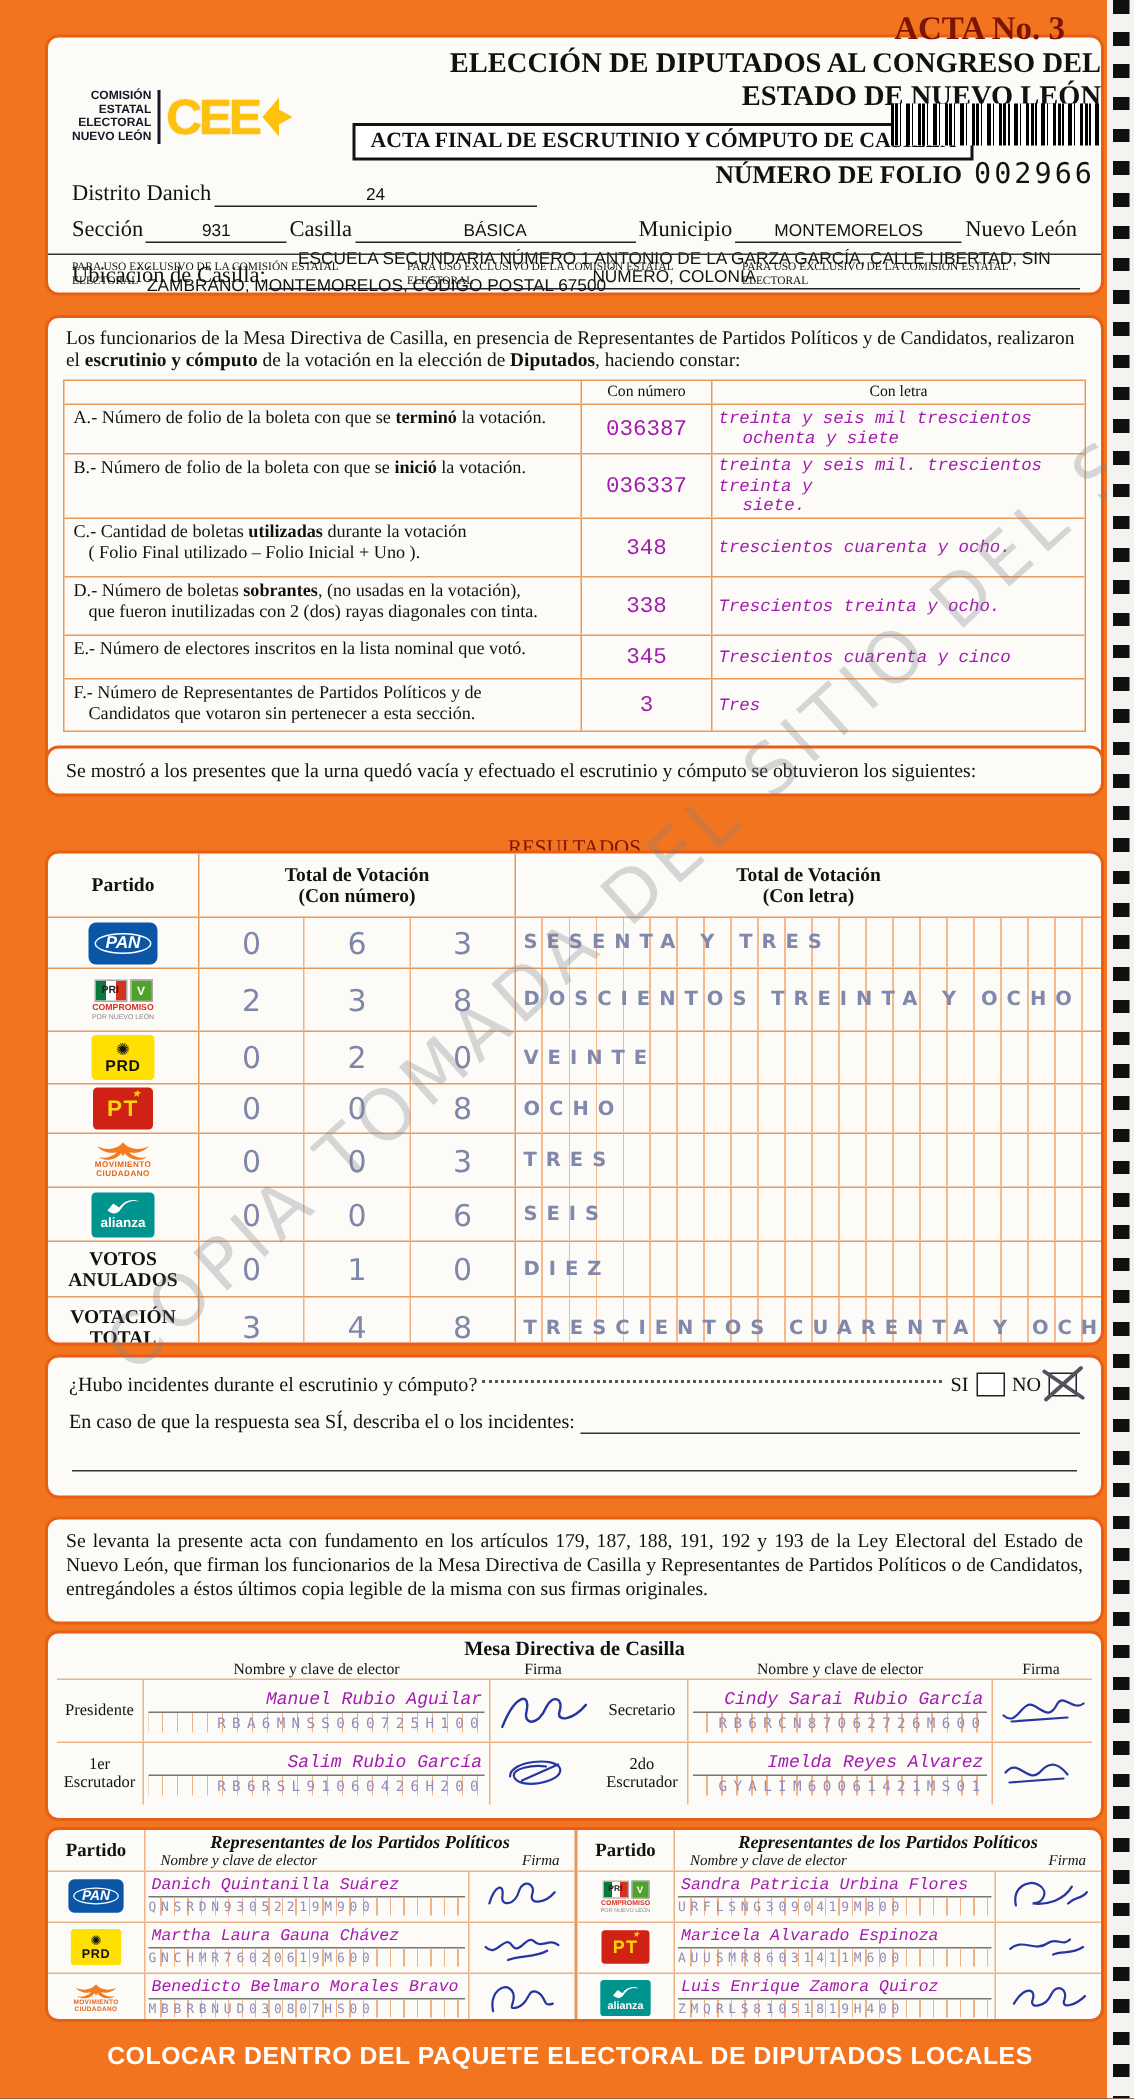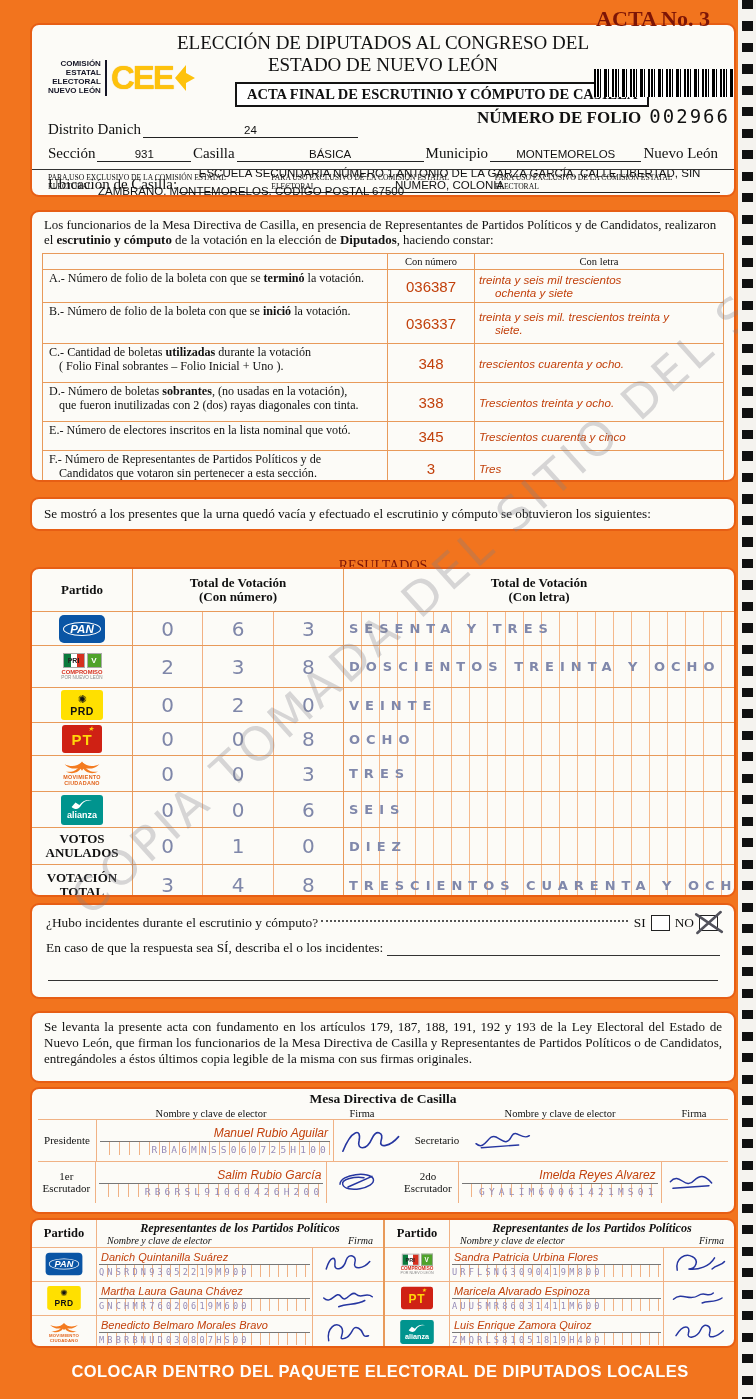--- a/index.html
+++ b/index.html
@@ -12,21 +12,21 @@
         background-size:11px 100%;background-repeat:no-repeat;background-position:center top;}
   .watermark{position:absolute;left:60px;top:885px;transform:rotate(-42deg);transform-origin:0 0;
         font-family:"DejaVu Sans",sans-serif;font-size:47px;letter-spacing:5px;
         color:rgba(125,125,135,.30);white-space:nowrap;z-index:30;pointer-events:none;}
   .acta-no{position:absolute;top:6px;right:46px;font-weight:bold;font-size:22px;color:#7d1506;z-index:2;}
   .panel{position:absolute;left:30px;width:706px;background:#fcfbf7;border:2px solid #e75e14;
         border-radius:9px;box-sizing:border-box;overflow:hidden;z-index:1;}
 
   
   .p-header{top:23px;height:174px;}
-  .h-title{text-align:center;font-weight:normal;font-size:19px;line-height:1.16;padding-top:7px;}
+  .h-title{text-align:right;font-weight:bold;font-size:19px;line-height:1.16;padding-top:7px;}
   .logo{position:absolute;left:16px;top:34px;display:flex;align-items:center;}
   .org{font-family:"Liberation Sans",sans-serif;font-weight:bold;font-size:8px;line-height:1.12;
        text-align:right;color:#151526;}
   .org-div{width:2px;height:36px;background:#151526;margin:0 4px;}
   .cee{font-family:"Liberation Sans",sans-serif;font-weight:bold;font-size:33px;color:#fec20c;
        letter-spacing:-2px;text-shadow:0 0 1px #e8a200;}
   .subtitle{position:absolute;left:203px;top:57px;border:2px solid #141414;padding:2px 10px;
        font-weight:bold;font-size:14.5px;background:#fff;}
   .barcode{position:absolute;left:562px;top:44px;width:146px;height:28px;
        background:repeating-linear-gradient(90deg,#000 0 2px,#fff 2px 3px,#000 3px 5px,#fff 5px 6px,
@@ -42,33 +42,33 @@
   .flabel{white-space:nowrap;padding:0 2px;}
   .fval{font-family:"Liberation Sans",sans-serif;font-size:11.5px;border-bottom:1.3px solid #222;
        text-align:center;padding-bottom:1px;}
   .w210{width:215px}.w100{width:105px}.w205{width:210px}.w165{width:170px}
   .flex1{flex:1}
   .dbl{border-bottom:3px double #222;text-align:left;padding-left:52px;}
   .excl{position:absolute;left:0;right:0;bottom:0;border-top:1px solid #333;display:flex;
        justify-content:space-between;padding:3px 16px 4px;font-size:7.6px;}
 
   
-  .p-intro{top:210px;height:272px;}
+  .p-intro{top:210px;height:320px;}
   .intro-p{font-size:12.9px;line-height:1.17;padding:6px 12px 3px;}
   .ctable{margin:2px 10px 0;border:1px solid #e89a5a;}
   .crow{display:flex;border-top:1px solid #e89a5a;}
   .crow.chead{border-top:none;min-height:15px;}
   .clabel{flex:1;font-size:12.1px;line-height:1.12;padding:2px 4px 2px 6px;}
   .clabel .l2{padding-left:10px;}
   .cnum{width:86px;border-left:1px solid #e89a5a;display:flex;align-items:center;justify-content:center;text-align:center;}
   .cletra{width:240px;border-left:1px solid #e89a5a;padding:1px 4px;display:flex;flex-direction:column;justify-content:center;}
   .chead .cnum,.chead .cletra{font-size:10.5px;align-items:center;justify-content:center;}
   .chead .cletra{align-items:center;}
   .rA{min-height:32px}.rB{min-height:40px}.rC{min-height:38px}.rD{min-height:38px}.rE{min-height:28px}.rF{min-height:34px}
-  .hw{font-family:Liberation Sans, sans-serif;color:#c2410c;}
+  .hw{font-family:Liberation Mono, monospace;color:#a21caf;}
   .cnum .hw{font-size:15px;}
   .cletra .hw{font-size:11.6px;font-style:italic;line-height:1.15;}
   .ind{padding-left:16px;}
 
   .p-shown{top:497px;height:34px;display:flex;align-items:center;padding:0 12px;font-size:13.2px;}
 
   .band{position:absolute;top:558px;left:30px;width:706px;text-align:center;font-weight:normal;
        font-size:14px;color:#7d1506;z-index:1;}
 
   
@@ -258,21 +258,21 @@
         <div class="clabel"><span>B.- Número de folio de la boleta con que se </span><b>inició</b><span> la votación.</span><div class="l2"></div></div>
         <div class="cnum">
             <span class="hw">036337</span>
           </div>
         <div class="cletra">
             <div class="hw">treinta y seis mil. trescientos treinta y</div>
             <div class="hw ind">siete.</div>
           </div>
       </div>
       <div class="crow rC">
-        <div class="clabel"><span>C.- Cantidad de boletas </span><b>utilizadas</b><span> durante la votación</span><div class="l2">( Folio Final sobrantes – Folio Inicial + Uno ).</div></div>
+        <div class="clabel"><span>C.- Cantidad de boletas </span><b>utilizadas</b><span> durante la votación</span><div class="l2">( Folio Final utilizado – Folio Inicial + Uno ).</div></div>
         <div class="cnum">
             <span class="hw">348</span>
           </div>
         <div class="cletra">
             <div class="hw">trescientos cuarenta y ocho.</div>
             <div class="hw ind"></div>
           </div>
       </div>
       <div class="crow rD">
         <div class="clabel"><span>D.- Número de boletas </span><b>sobrantes</b><span>, (no usadas en la votación),</span><div class="l2">que fueron inutilizadas con 2 (dos) rayas diagonales con tinta.</div></div>
@@ -515,20 +515,24 @@
       </div>
       <div class="m-f mw-f1">
         <svg class="sig" width="66" height="34" viewBox="0 0 90 40">
           <path d="M8 34 C20 4 34 2 30 20 C27 32 40 34 48 16 C54 4 64 8 60 20 C57 30 72 28 84 14" stroke="#2636a0" stroke-width="2.2" fill="none" stroke-linecap="round"></path>
         </svg>
       </div>
       <div class="m-role mw-role2">
         <span>Secretario</span>
           <span></span>
       </div>
+      <div class="m-nc mw-nc2">
+        <div class="hw name">Cindy Sarai Rubio García</div>
+        <div class="clave">RB6RCN87062726M600</div>
+      </div>
       <div class="m-f mw-f2">
         <svg class="sig" width="60" height="32" viewBox="0 0 90 40">
           <path d="M6 24 C20 36 24 8 36 14 C46 19 52 28 60 12 C66 2 76 20 86 12 M14 30 L70 26" stroke="#2636a0" stroke-width="2.2" fill="none" stroke-linecap="round"></path>
         </svg>
       </div>
     </div>
     <div class="m-row">
       <div class="m-role mw-role">
         <span>1er</span>
           <span>Escrutador</span>

